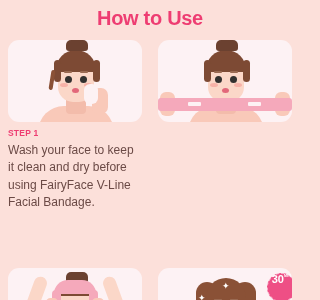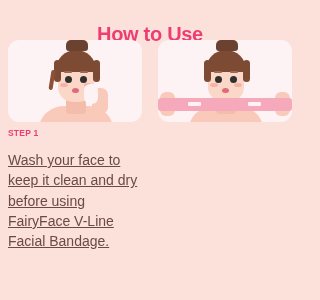--- a/index.html
+++ b/index.html
@@ -16,21 +16,21 @@
   .poster {
     position: relative;
     width: 300px;
     height: 300px;
     background: #fce0da;
     box-sizing: border-box;
     overflow: hidden;
   }
   .title {
     position: absolute;
-    top: 23px;
+    top: 7px;
     left: 0;
     width: 300px;
     text-align: center;
     font-size: 20px;
     font-weight: bold;
     letter-spacing: -0.3px;
     color: #ee3d72;
   }
   .grid {
     position: absolute;
@@ -57,27 +57,26 @@
   }
   .steptext {
     padding-top: 6px;
     padding-right: 4px;
   }
   .steplabel {
     font-size: 8.5px;
     font-weight: bold;
     color: #ee3d72;
     letter-spacing: 0.2px;
-    margin-bottom: 12px;
+    margin-bottom: 4px;
   }
   .stepbody {
-    font-size: 14px;
+    font-size: 12px;
     line-height: 1.45;
     color: #6b4a46;
-    text-decoration: underline;
   }
   
   .fig { position: absolute; }
   .neck {
     left: 58px; top: 52px; width: 20px; height: 22px;
     background: #f3bcab; border-radius: 4px;
   }
   .shoulders {
     left: 30px; top: 66px; width: 76px; height: 26px;
     background: #f9c9b9; border-radius: 34px 34px 0 0;

